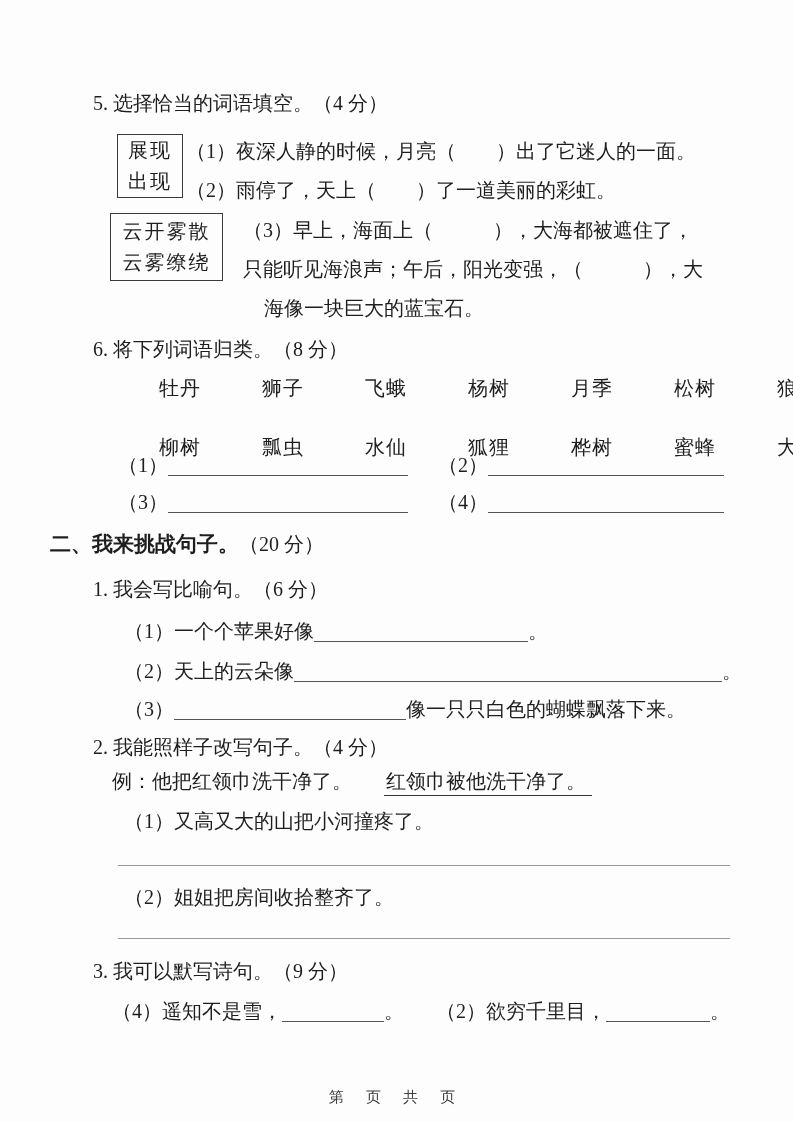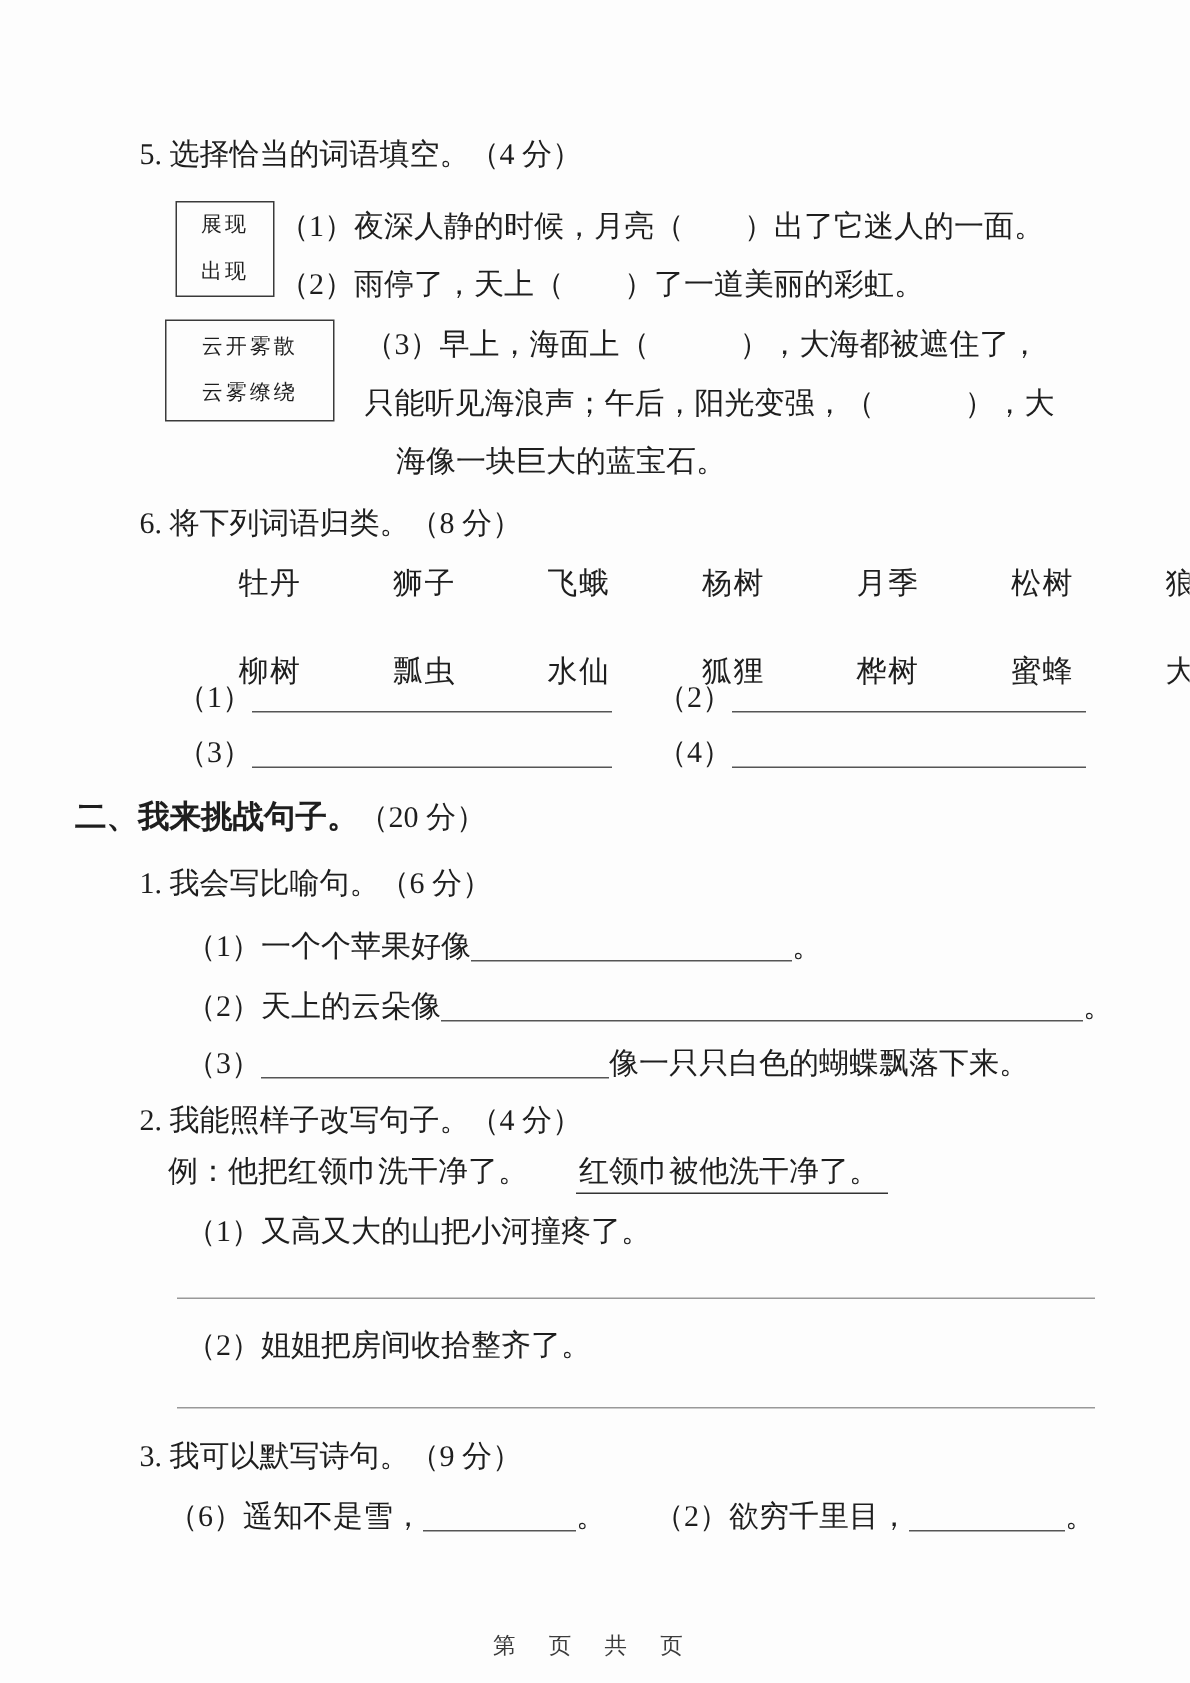--- a/index.html
+++ b/index.html
@@ -9,21 +9,21 @@
     font-family:"Liberation Serif","DejaVu Serif",serif;
     color:#1e1e1e;
     overflow:hidden;
   }
   .abs{position:absolute;white-space:nowrap;}
   .t{font-size:20px;line-height:26px;}
   .body-line{font-size:20px;line-height:26px;}
   .wordbox{
     position:absolute;border:1.5px solid #3a3a3a;
     display:flex;flex-direction:column;justify-content:center;align-items:center;
-    font-size:14px;background:transparent;
+    font-size:20px;background:transparent;
   }
   .wordbox .bx-line{line-height:31px;letter-spacing:2px;}
   .sec-title{font-size:21px;font-weight:bold;font-family:"Liberation Sans","DejaVu Sans",sans-serif;}
   .sec-score{font-size:20px;font-weight:normal;font-family:"Liberation Serif","DejaVu Serif",serif;}
   .blank{
     display:inline-block;border-bottom:1.2px solid #555;
     height:20px;vertical-align:-4px;
   }
   .word-row{display:flex;gap:25px;font-size:20px;}
   .word-row .word{min-width:40px;letter-spacing:1px;margin-left:36px;}
@@ -119,18 +119,18 @@
 
 <div class="abs body-line" style="left:124px;top:808px;">（1）又高又大的山把小河撞疼了。</div>
 <div class="full-line" style="left:118px;top:865px;width:612px;"></div>
 
 <div class="abs body-line" style="left:124px;top:884px;">（2）姐姐把房间收拾整齐了。</div>
 <div class="full-line" style="left:118px;top:938px;width:612px;"></div>
 
 <div class="abs t" style="left:93px;top:958px;">3. 我可以默写诗句。（9 分）</div>
 
 <div class="abs body-line" style="left:112px;top:998px;">
-  <span>（6）遥知不是雪，</span><span class="blank" style="width:102px;"></span><span>。</span>
+  <span>（4）遥知不是雪，</span><span class="blank" style="width:102px;"></span><span>。</span>
   <span style="display:inline-block;width:22px;"></span>
   <span>（2）欲穷千里目，</span><span class="blank" style="width:104px;"></span><span>。</span>
 </div>
 
 <div class="footer" style="top:1088px;">第 页 共 页</div>
 
 </body></html>

